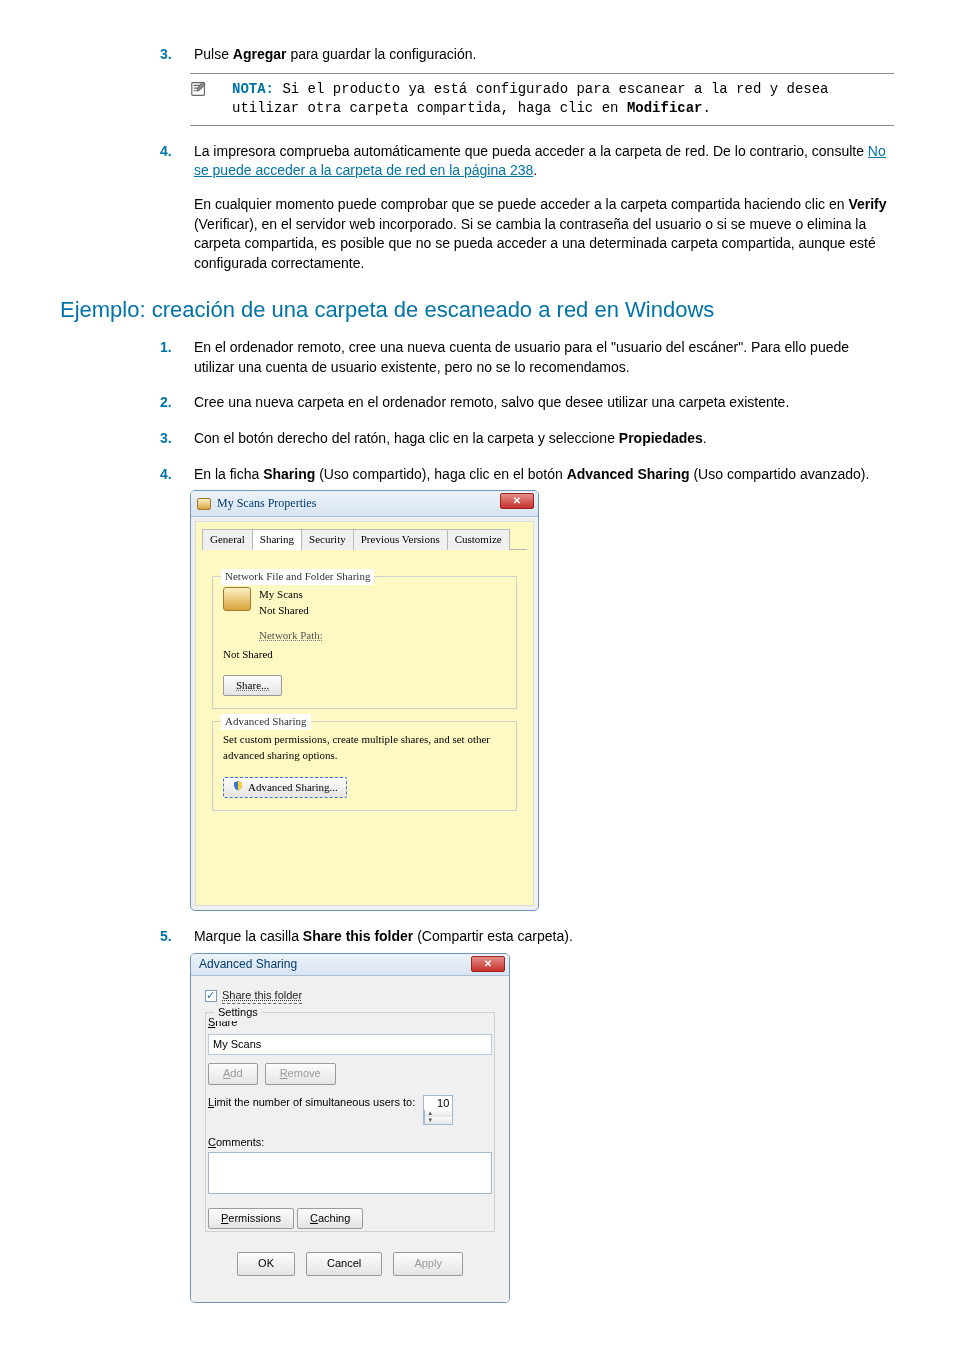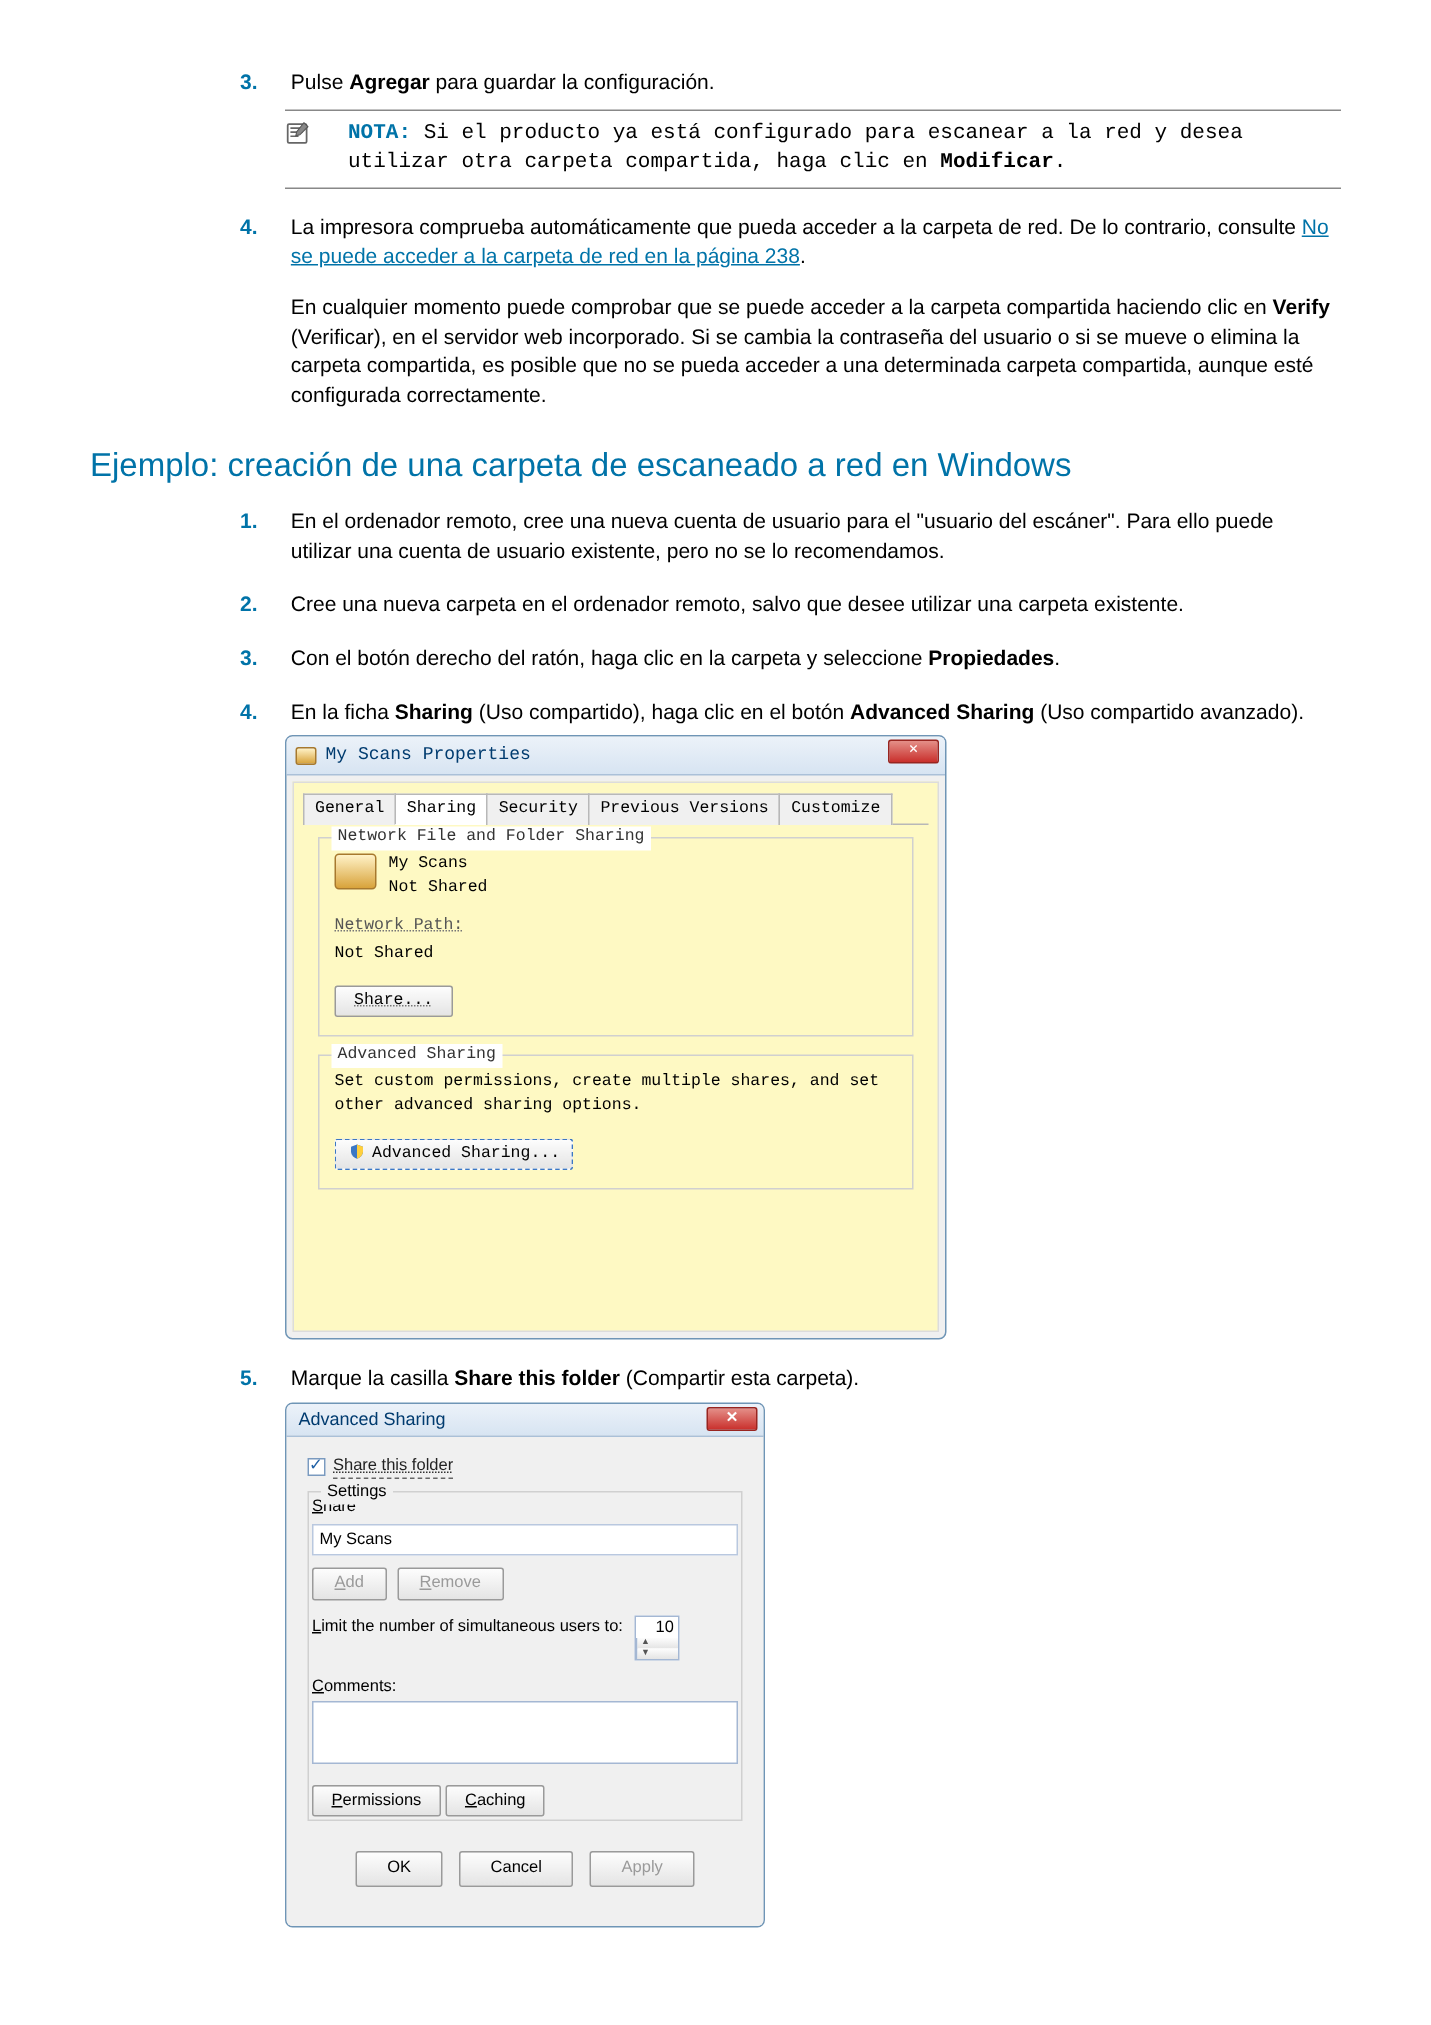--- a/index.html
+++ b/index.html
@@ -38,26 +38,26 @@
   h2.section-h {
     color: #0073a8;
     font-weight: normal;
     font-size: 22px;
     margin: 22px 0 12px 0;
     margin-left: -100px;
   }
 
   
   .dialog1 {
-    width: 441px;
+    width: 349px;
     border: 1px solid #6f95b6;
     border-radius: 5px;
     background: #f0f0f0;
     margin: 6px 0 16px 30px;
-    font-family: Liberation Mono, monospace;
+    font-family: Liberation Serif, serif;
     font-size: 11px;
     overflow: hidden;
   }
   .dlg-titlebar {
     background: linear-gradient(#ecf2f9, #d7e4f2);
     padding: 4px 6px;
     display: flex;
     align-items: center;
     gap: 6px;
     position: relative;
@@ -92,21 +92,21 @@
     border: 1px solid #b8b8b8;
     border-bottom: none;
     padding: 2px 7px;
     font-size: 11px;
     background: #f0f0f0;
     margin-right: -1px;
     position: relative;
     top: 1px;
   }
   .tab.active { background: #fff; top: 1px; border-bottom: 1px solid #fff; }
-  .tab-content { padding: 8px 10px 6px 10px; }
+  .tab-content { padding: 26px 10px 6px 10px; }
   .fieldset {
     border: 1px solid #d0d0d0;
     padding: 10px 10px 12px 10px;
     margin-bottom: 12px;
     position: relative;
   }
   .fieldset-legend {
     position: absolute;
     top: -8px;
     left: 8px;
@@ -116,21 +116,21 @@
     color: #333;
   }
   .folder-row { display: flex; gap: 8px; align-items: flex-start; margin-bottom: 10px; }
   .folder-icon-med {
     width: 28px; height: 24px;
     background: linear-gradient(#fff2c7,#d8a33b);
     border: 1px solid #a7792e;
     border-radius: 3px;
   }
   .fieldset p { margin-bottom: 4px; }
-  .netpath { color: #555; text-decoration: underline dotted #777; }
+  .netpath { color: #555; text-decoration: underline dotted #777; margin-left: 36px; }
   .win-btn {
     display: inline-block;
     border: 1px solid #9a9a9a;
     background: linear-gradient(#fdfdfd,#e4e4e4);
     padding: 2px 12px;
     font-size: 11px;
     border-radius: 2px;
   }
   .win-btn.share { text-decoration: underline dotted #777; }
   .win-btn.adv {

